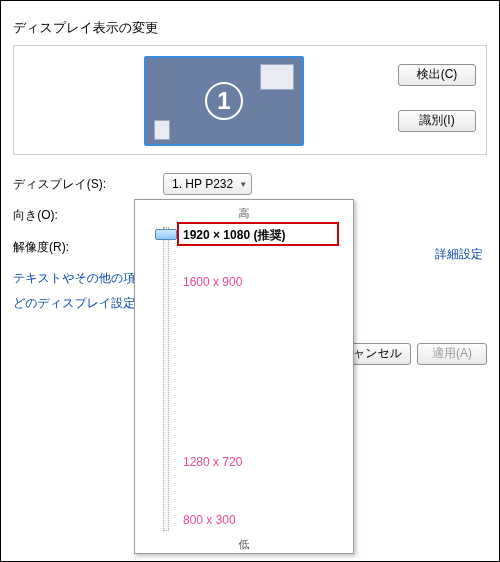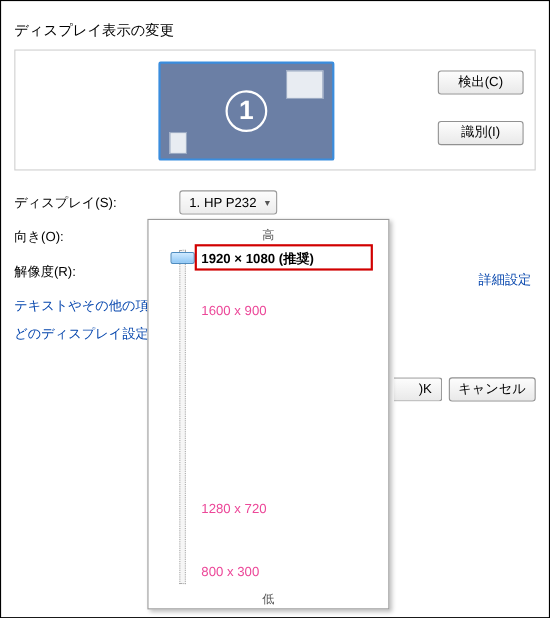--- a/index.html
+++ b/index.html
@@ -269,20 +269,21 @@
     <div>テキストやその他の項目の</div>
     <div>どのディスプレイ設定を選</div>
   </div>
 </div>
 
 <div class="adv-link">詳細設定</div>
 
 <div class="bottom-btns">
   <div class="btn ok-clip">)K</div>
   <div class="btn">キャンセル</div>
+  <div class="btn disabled">適用(A)</div>
 </div>
 
 <div class="res-flyout">
   <div class="axis-label-top">高</div>
   <div class="slider-area">
     <div class="slider-track"></div>
     <div class="slider-thumb"></div>
     <div class="highlight-box"></div>
     <div class="tick-label recommended" style="top:4px">1920 × 1080 (推奨)</div>
     <div class="tick-label" style="top:52px">1600 x 900</div>

